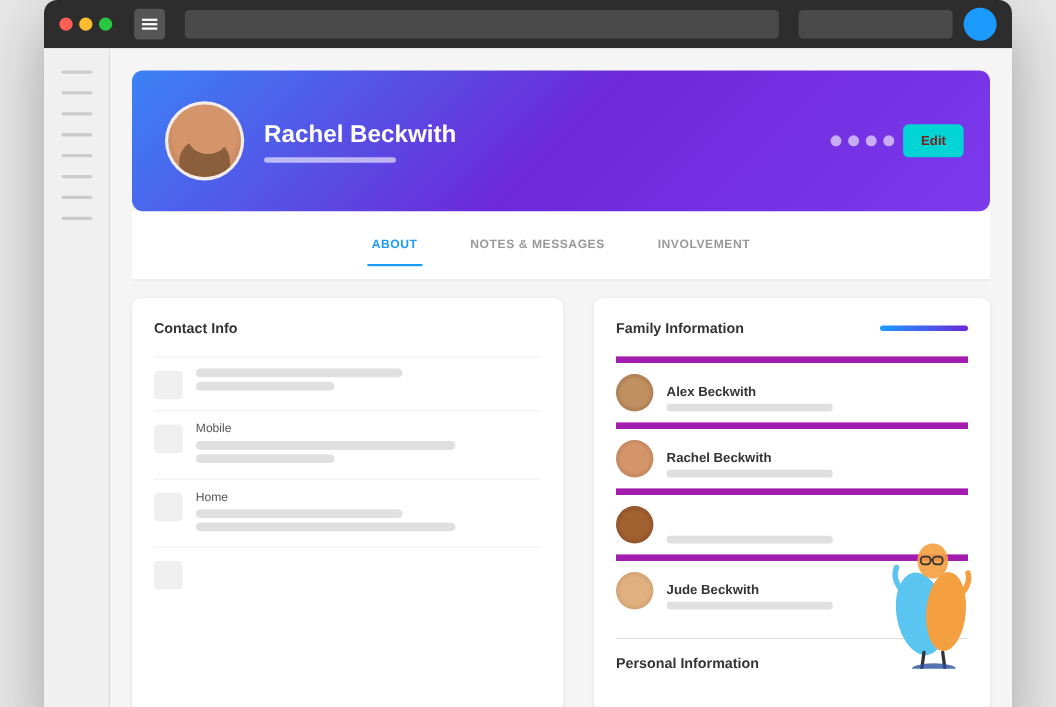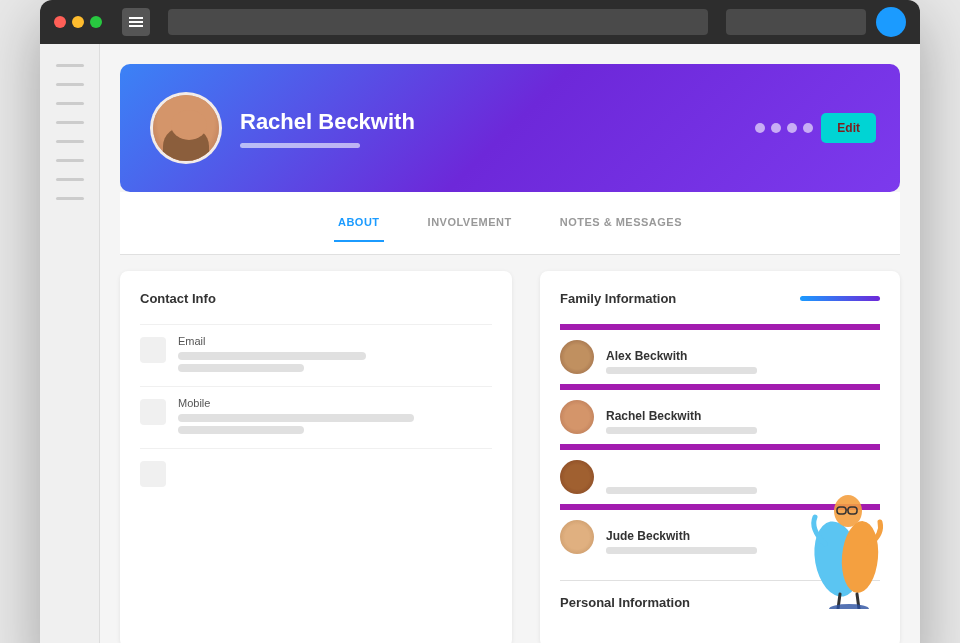--- a/index.html
+++ b/index.html
@@ -409,49 +409,56 @@
             <span></span>
             <span></span>
             <span></span>
           </div>
           <button class="action-btn">Edit</button>
         </div>
       </div>
 
       <div class="tabs-bar">
         <div class="tab active">About</div>
+        <div class="tab">Notes &amp; Messages</div>
         <div class="tab">Involvement</div>
-        <div class="tab">Notes &amp; Messages</div>
       </div>
 
       <div class="panels panels-wrapper">
 
         <div class="panel panel-left">
           <div class="panel-title">
             <span>Contact Info</span>
           </div>
 
           <div class="contact-item">
             <div class="contact-icon-box"></div>
             <div class="contact-details">
-              <div class="contact-label">Email</div>
               <div class="contact-value-line short"></div>
               <div class="contact-value-line xshort"></div>
             </div>
           </div>
 
           <div class="contact-item">
             <div class="contact-icon-box"></div>
             <div class="contact-details">
               <div class="contact-label">Mobile</div>
               <div class="contact-value-line medium"></div>
               <div class="contact-value-line xshort"></div>
             </div>
           </div>
 
+          <div class="contact-item">
+            <div class="contact-icon-box"></div>
+            <div class="contact-details">
+              <div class="contact-label">Home</div>
+              <div class="contact-value-line short"></div>
+              <div class="contact-value-line medium"></div>
+            </div>
+          </div>
 
           <div class="contact-item">
             <div class="contact-icon-box"></div>
           </div>
         </div>
 
         <div class="panel panel-right">
           <div class="panel-title">
             <span>Family Information</span>
             <div class="panel-title-bar"></div>

